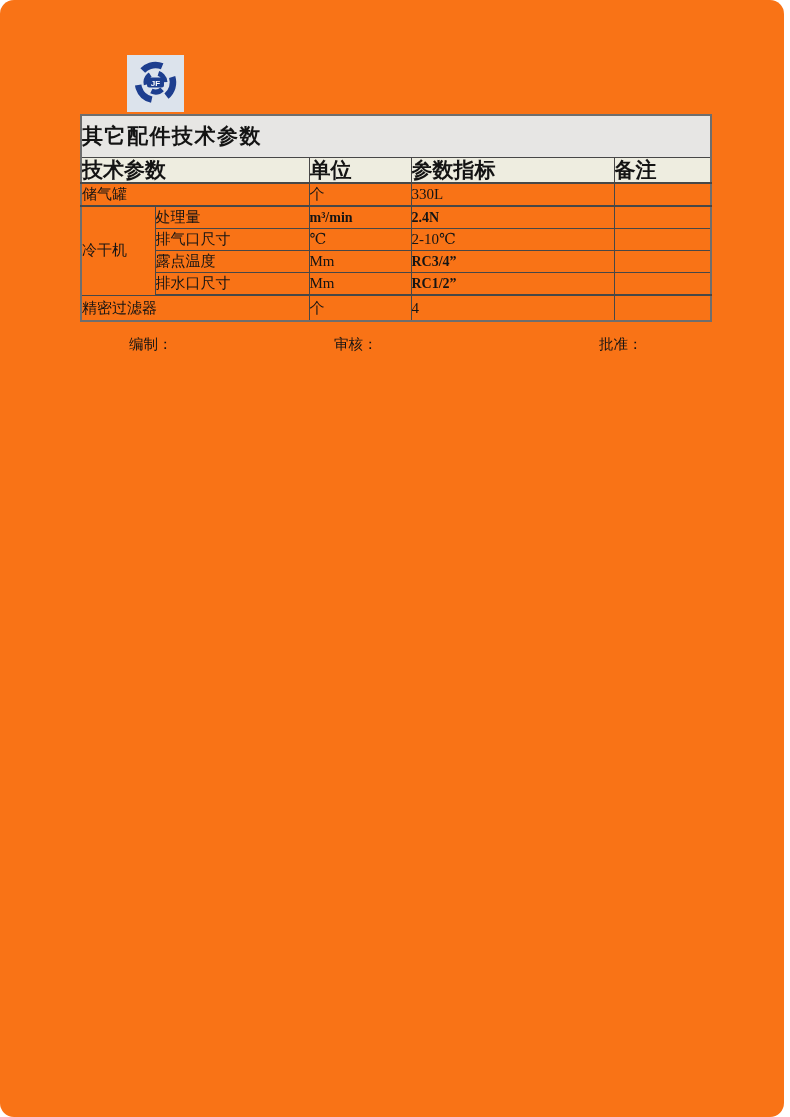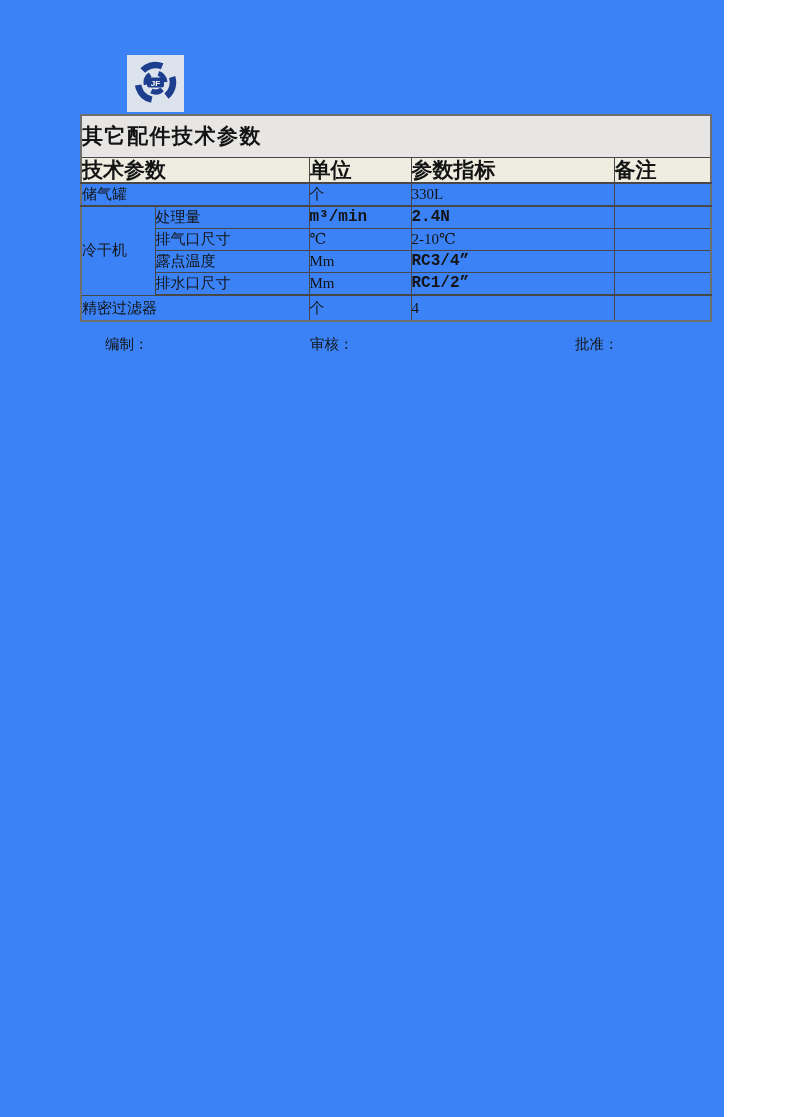--- a/index.html
+++ b/index.html
@@ -2,26 +2,27 @@
 <html style="--title-bg: #e7e6e4; --header-bg: #eeede0; --border-inner: #474747; --border-outer: #6e6e6e;"><head>
 <meta charset="utf-8">
 <style>
   html, body {
     margin: 0;
     padding: 0;
     background: #ffffff;
   }
   .page {
     position: relative;
-    width: 724px;
+    width: 784px;
     height: 1117px;
-    background: #3b82f6;
+    background: #f97316;
     font-family: "Liberation Serif", "DejaVu Serif", serif;
     color: #141414;
     overflow: hidden;
+    border-radius: 14px;
   }
 
   
   .logo {
     position: absolute;
     left: 127px;
     top: 55px;
     width: 57px;
     height: 57px;
   }
@@ -76,37 +77,38 @@
     text-align: left;
     padding-left: 20px;
   }
   td.cell-group {
     text-align: left;
     padding-left: 7px;
   }
   tr.row-tank td  { border-bottom-width: 2px; }
   tr.row-drain td { border-bottom-width: 2px; }
   td.cell-latin {
-    font-family: Liberation Mono, monospace;
+    font-family: Liberation Serif, serif;
     font-weight: 600;
-    font-size: 16px;
+    font-size: 14px;
     margin-left: 30px;
   }
 
   
   .note {
     position: absolute;
     left: 165px;
     top: 311px;
     font-size: 13px;
   }
   .sig {
     position: absolute;
     top: 335px;
     font-size: 14.5px;
+    margin-left: 24px;
   }
   .sig-prepared { left: 105px; }
   .sig-reviewed { left: 310px; }
   .sig-approved { left: 575px; }
 </style>
 </head>
 <body>
 
 <div class="page">
 

